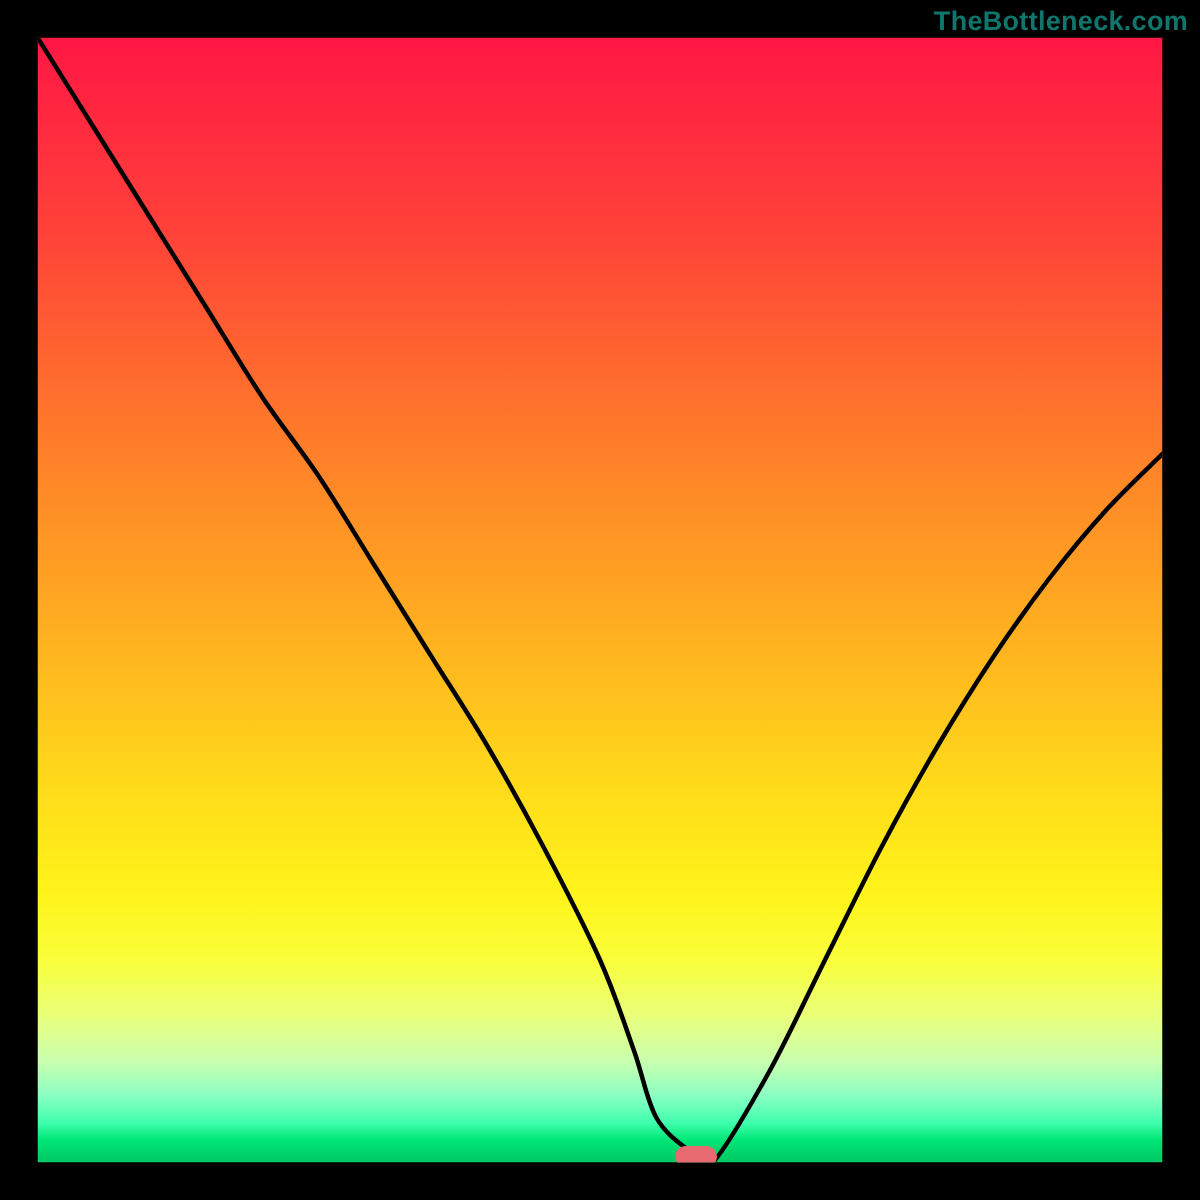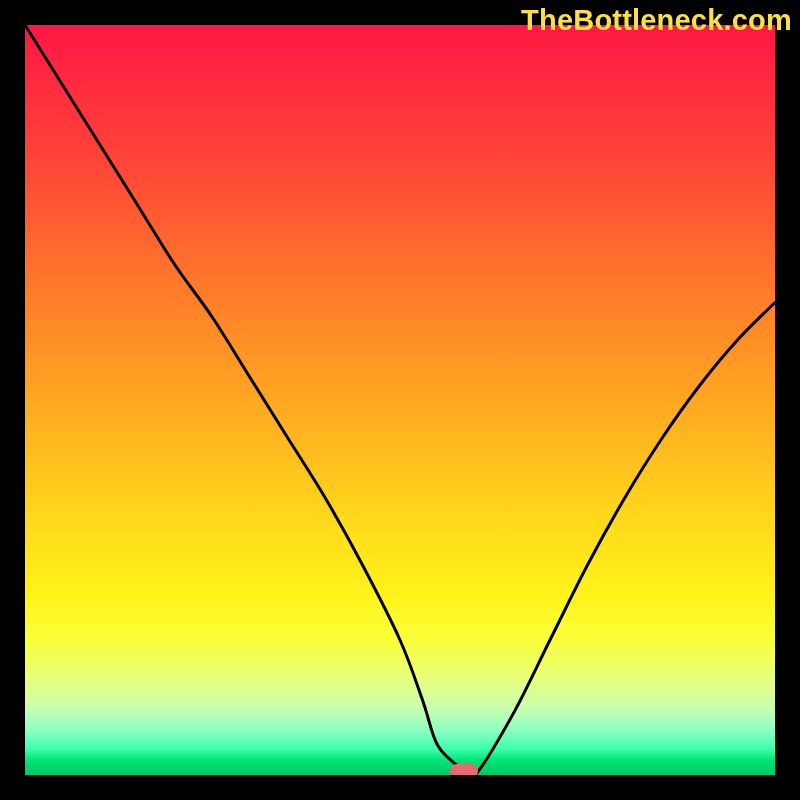--- a/index.html
+++ b/index.html
@@ -14,22 +14,22 @@
   .frame {
     position: relative;
     width: 800px;
     height: 800px;
     background: #000;
   }
   .watermark {
     position: absolute;
     top: 4px;
     right: 8px;
-    color: #fde047;
-    font-size: 29px;
+    color: #0f766e;
+    font-size: 18px;
     font-weight: 600;
     letter-spacing: 0.2px;
     z-index: 10;
   }
   .plot-area {
     position: absolute;
     left: 25px;
     top: 25px;
     width: 750px;
     height: 750px;

